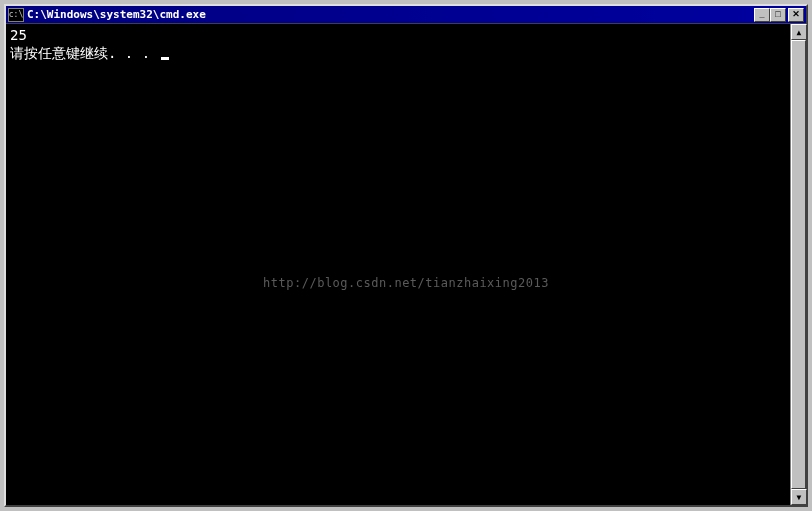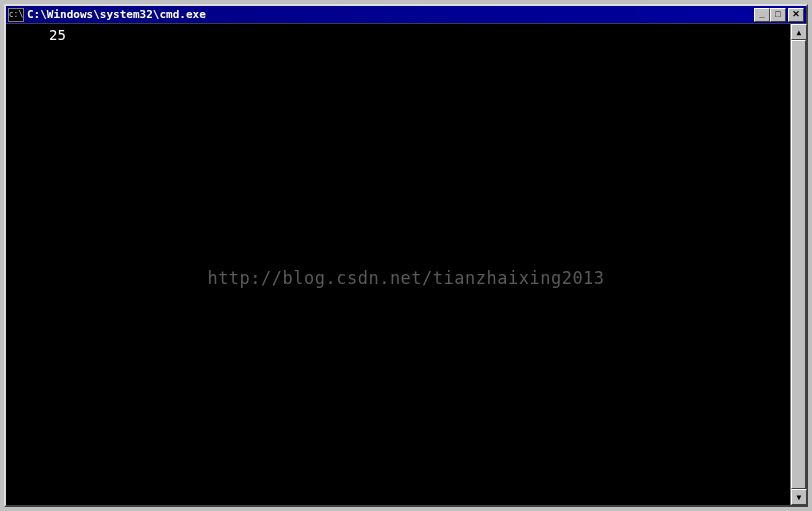--- a/index.html
+++ b/index.html
@@ -86,21 +86,20 @@
       background: #000000;
       padding: 2px 4px;
       overflow: hidden;
     }
     .terminal-line {
       color: #ffffff;
       font-size: 14px;
       line-height: 18px;
       font-family: "SimSun", "NSimSun", "宋体", monospace;
       white-space: pre;
-      margin-left: 39px;
     }
     .cursor {
       display: inline-block;
       width: 8px;
       height: 3px;
       background: #ffffff;
       vertical-align: bottom;
       margin-bottom: 2px;
       margin-left: 2px;
     }
@@ -137,26 +136,26 @@
       top: 0;
       left: 0;
       width: 100%;
       height: 100%;
       background: #c0c0c0;
       border: 1px solid;
       border-color: #ffffff #404040 #404040 #ffffff;
     }
     .watermark {
       position: absolute;
-      top: 268px;
+      top: 276px;
       left: 0;
       width: 100%;
       text-align: center;
       color: #5a5a5a;
-      font-size: 17px;
+      font-size: 12px;
       font-family: "SimSun", "宋体", monospace;
       pointer-events: none;
       letter-spacing: 0.5px;
     }
   </style>
 </head>
 <body>
 
 <div class="window-frame">
   <div class="title-bar">
@@ -164,20 +163,21 @@
     <div class="title-text">C:\Windows\system32\cmd.exe</div>
     <div class="window-controls">
       <div class="ctrl-btn">_</div>
       <div class="ctrl-btn">□</div>
       <div class="ctrl-btn close">✕</div>
     </div>
   </div>
 
   <div class="terminal-area">
     <div class="terminal-line">25</div>
+    <div class="terminal-line"><span>请按任意键继续. . . </span><span class="cursor"></span></div>
   </div>
 
   <div class="scrollbar">
     <div class="scroll-btn">▲</div>
     <div class="scroll-track">
       <div class="scroll-thumb"></div>
     </div>
     <div class="scroll-btn">▼</div>
   </div>
 </div>

